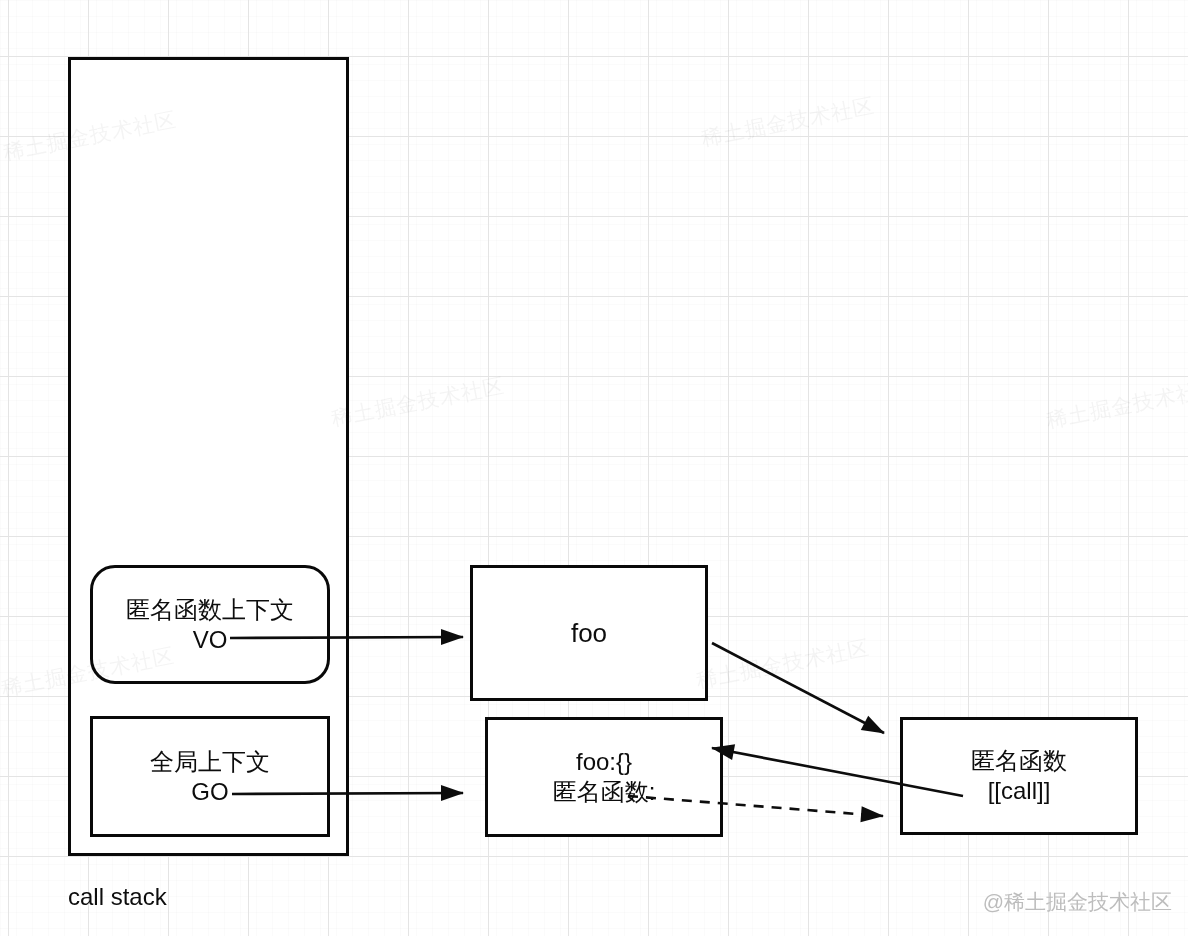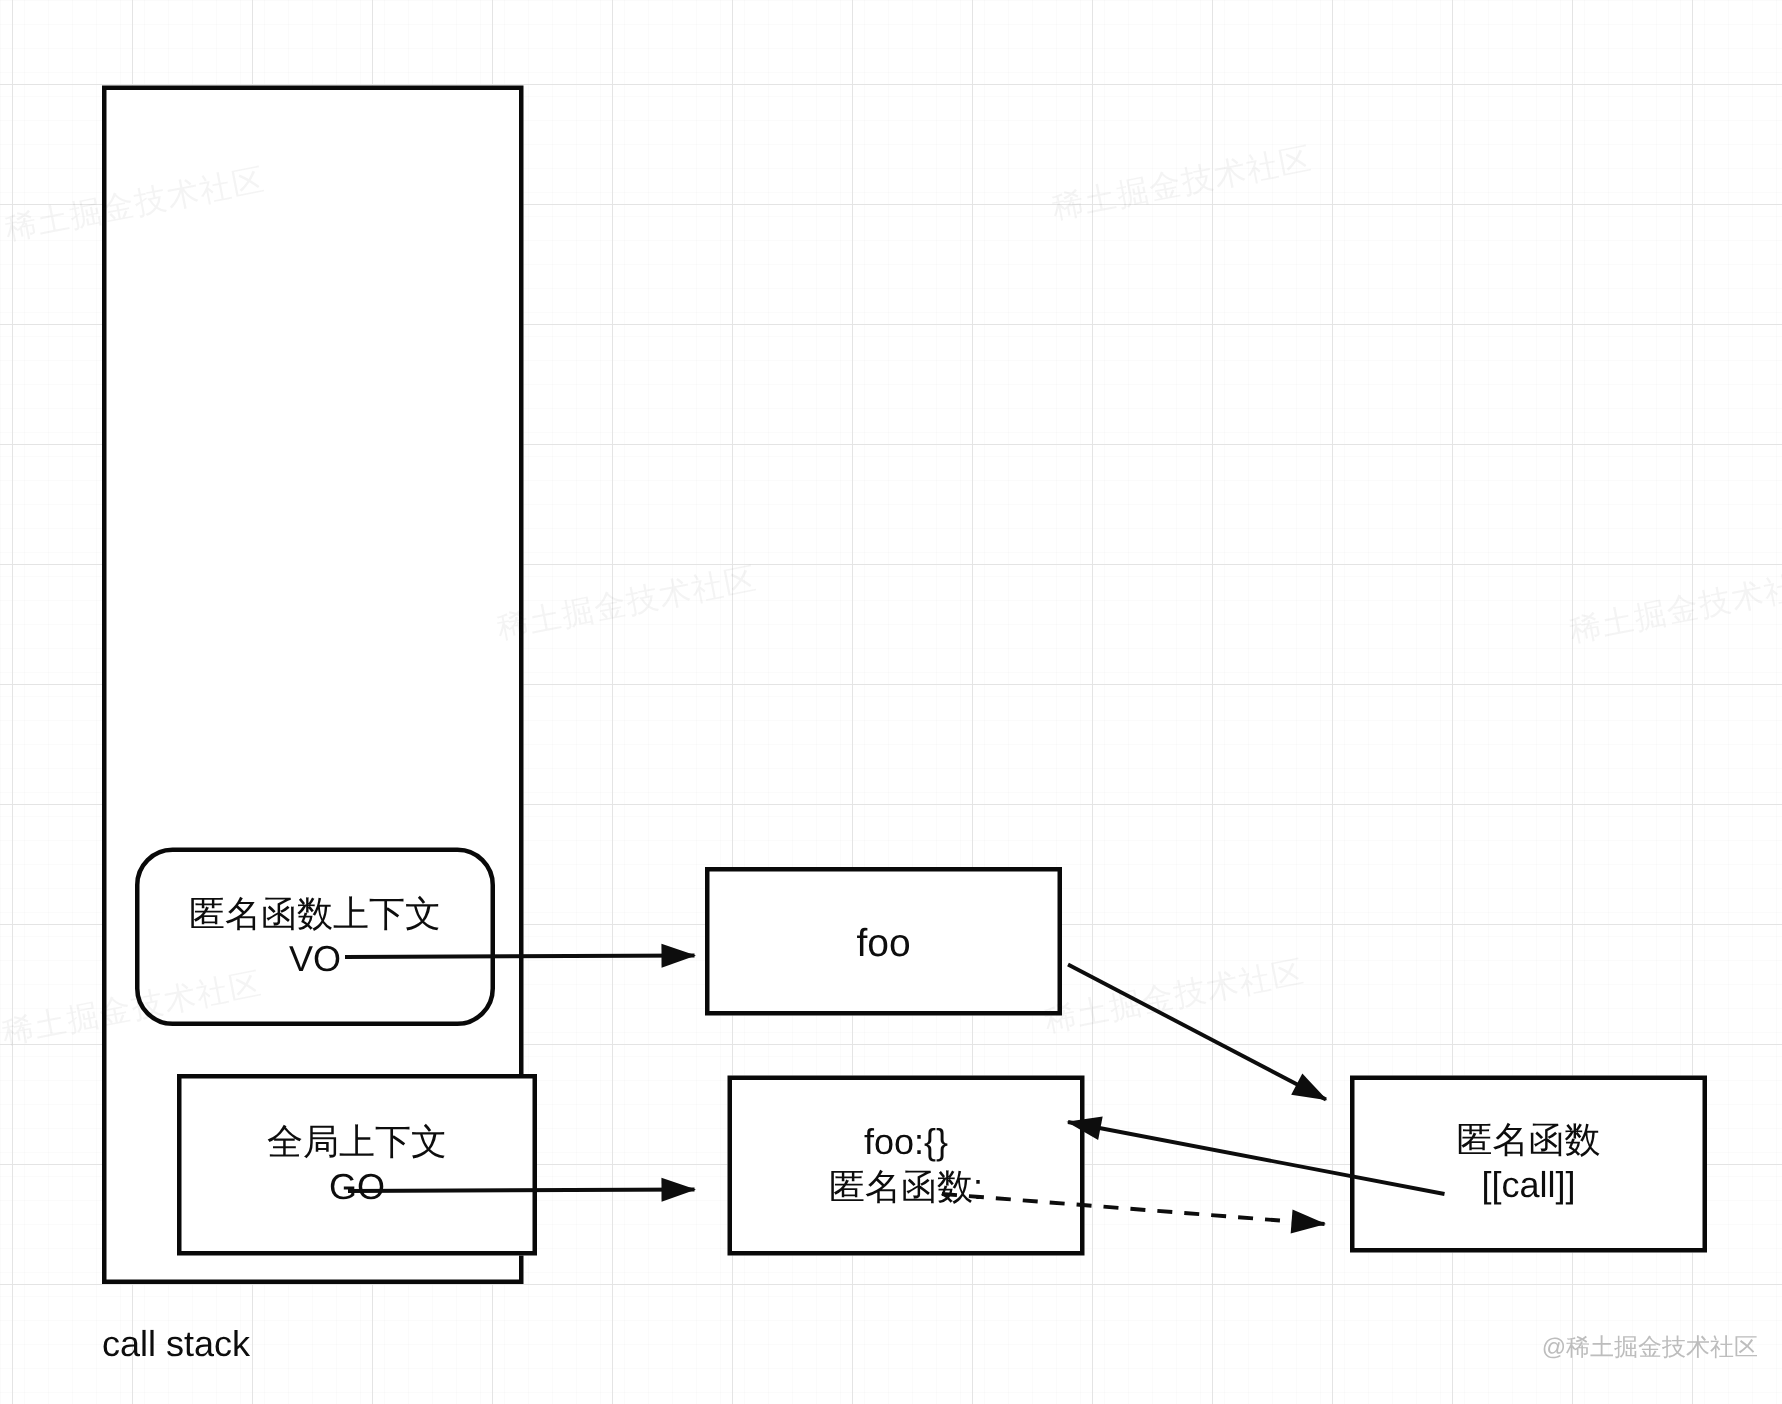--- a/index.html
+++ b/index.html
@@ -27,22 +27,22 @@
     flex-direction:column;
     align-items:center;
     justify-content:center;
     text-align:center;
     font-size:24px;
     line-height:30px;
     z-index:2;
   }
   .outer{left:68px;top:57px;width:281px;height:799px;z-index:1;}
   .vo-frame{left:90px;top:565px;width:240px;height:119px;border-radius:25px;}
-  .go-frame{left:90px;top:716px;width:240px;height:121px;margin-left:28px;}
-  .foo-node{left:470px;top:578px;width:238px;height:99px;font-size:26px;}
+  .go-frame{left:90px;top:716px;width:240px;height:121px;}
+  .foo-node{left:470px;top:565px;width:238px;height:136px;font-size:26px;}
   .foo-obj-node{left:470px;top:717px;width:238px;height:120px;margin-left:15px;}
   .scope-node{left:900px;top:717px;width:238px;height:118px;}
   .bgwm{
     position:absolute;
     white-space:nowrap;
     font-size:21px;
     letter-spacing:1px;
     color:rgba(60,60,60,0.055);
     transform:rotate(-11deg);
     z-index:3;
@@ -55,21 +55,21 @@
   .cs-label{
     position:absolute;
     left:68px;top:883px;width:281px;
     text-align:left;
     font-size:24px;
     z-index:5;
   }
   .corner-wm{
     position:absolute;
     top:888px;right:16px;
-    font-size:16px;
+    font-size:21px;
     color:#bdbdbd;
     z-index:5;
   }
 </style>
 </head>
 <body>
 
 <div class="canvas">
 
   <div class="box outer"></div>

